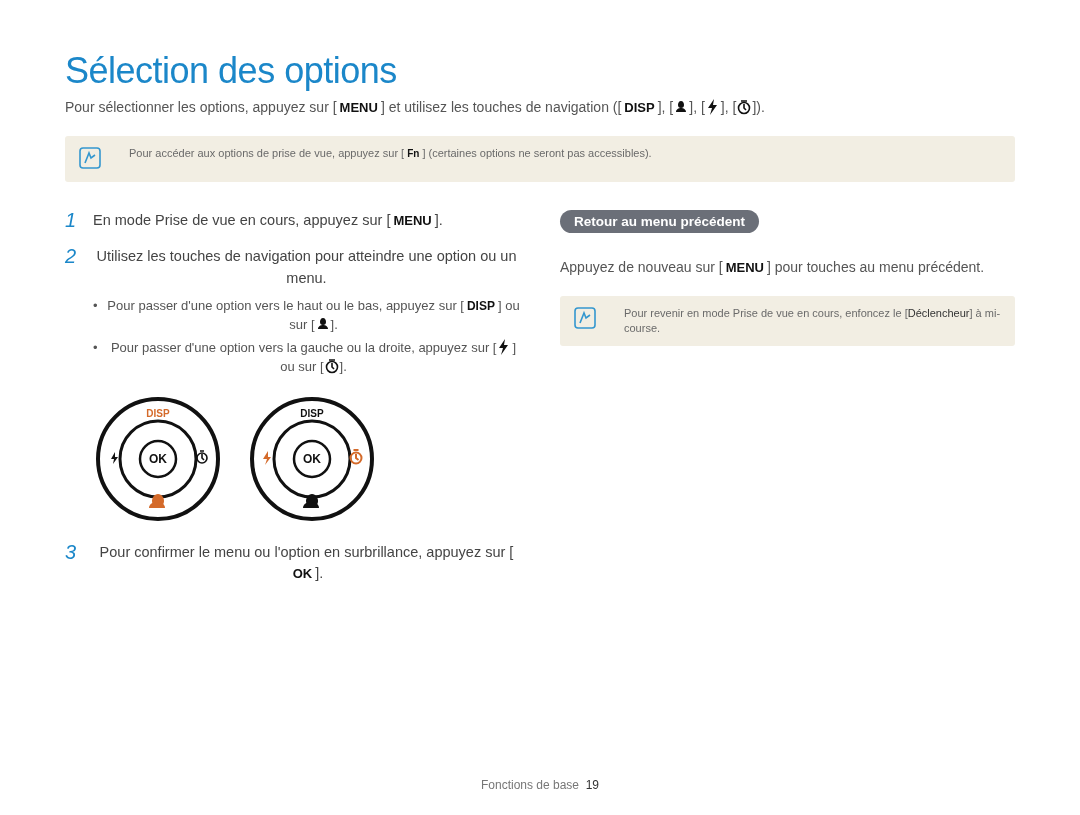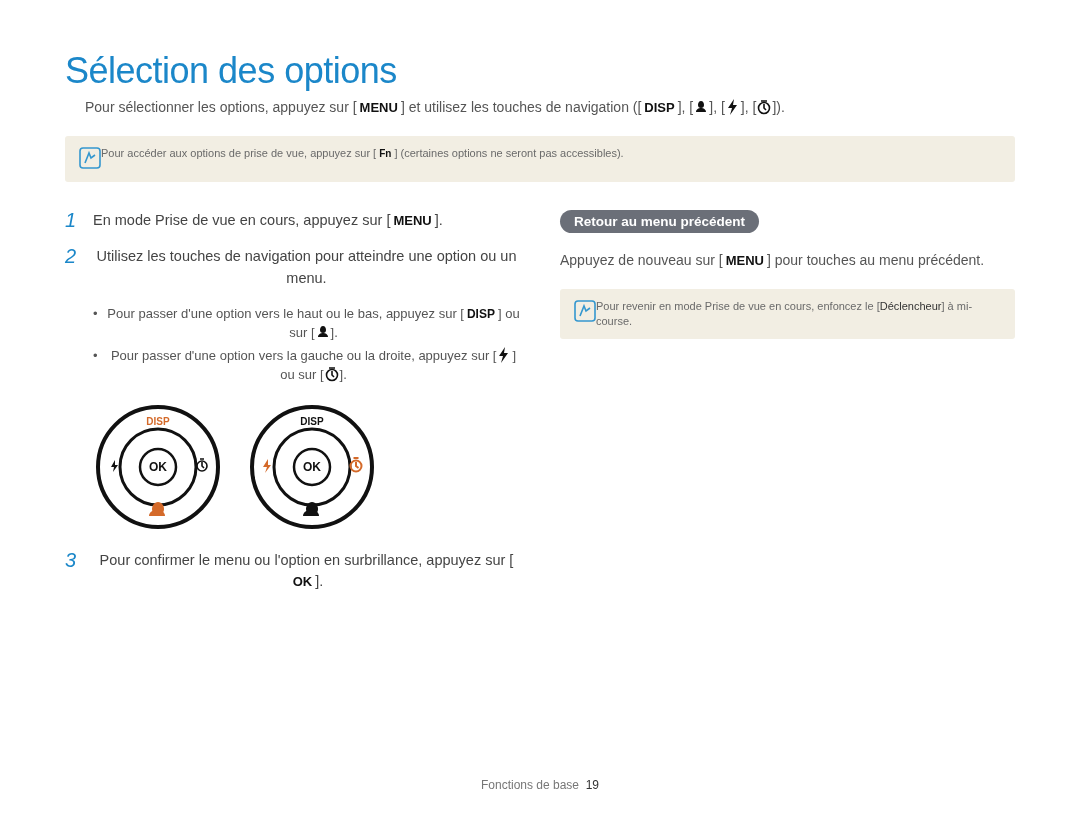--- a/index.html
+++ b/index.html
@@ -19,38 +19,37 @@
       font-weight: 400;
       color: #1b87c9;
       letter-spacing: -0.5px;
       margin-bottom: 6px;
     }
     .intro {
       font-size: 14px;
       color: #555;
       line-height: 1.4;
       margin-bottom: 18px;
-      margin-left: 20px;
     }
     .key-label {
       font-weight: 900;
       font-size: 13px;
       display: inline-block;
       border: none;
       padding: 0 3px;
       color: #111;
     }
 
     .note-box {
       background: #f2eee3;
       border-radius: 3px;
       padding: 10px 14px;
       display: flex;
       align-items: flex-start;
-      gap: 0;
+      gap: 28px;
       margin-bottom: 28px;
     }
     .note-box.small {
       font-size: 11px;
       color: #6a6a6a;
       line-height: 1.35;
     }
     .note-icon-wrap {
       color: #3497cf;
       flex: 0 0 auto;
@@ -85,21 +84,21 @@
       flex: 0 0 auto;
     }
     .step-body {
       font-size: 14.5px;
       color: #444;
       line-height: 1.5;
       text-align: center;
     }
     ul.sub {
       list-style: none;
-      margin-top: 14px;
+      margin-top: 6px;
     }
     ul.sub > li {
       font-size: 13px;
       color: #555;
       line-height: 1.5;
       position: relative;
       padding-left: 14px;
       margin-bottom: 3px;
     }
     ul.sub > li::before {
@@ -117,21 +116,21 @@
     .dial-svg { width: 130px; height: 130px; }
 
     .section-chip {
       display: inline-block;
       background: #6b6f78;
       color: #fff;
       font-size: 13.5px;
       font-weight: bold;
       padding: 4px 14px;
       border-radius: 12px;
-      margin-bottom: 17px;
+      margin-bottom: 24px;
     }
     .para {
       font-size: 14px;
       color: #555;
       line-height: 1.5;
       margin-bottom: 18px;
     }
     .bold { font-weight: normal; color: #333; }
 
     .footer {

